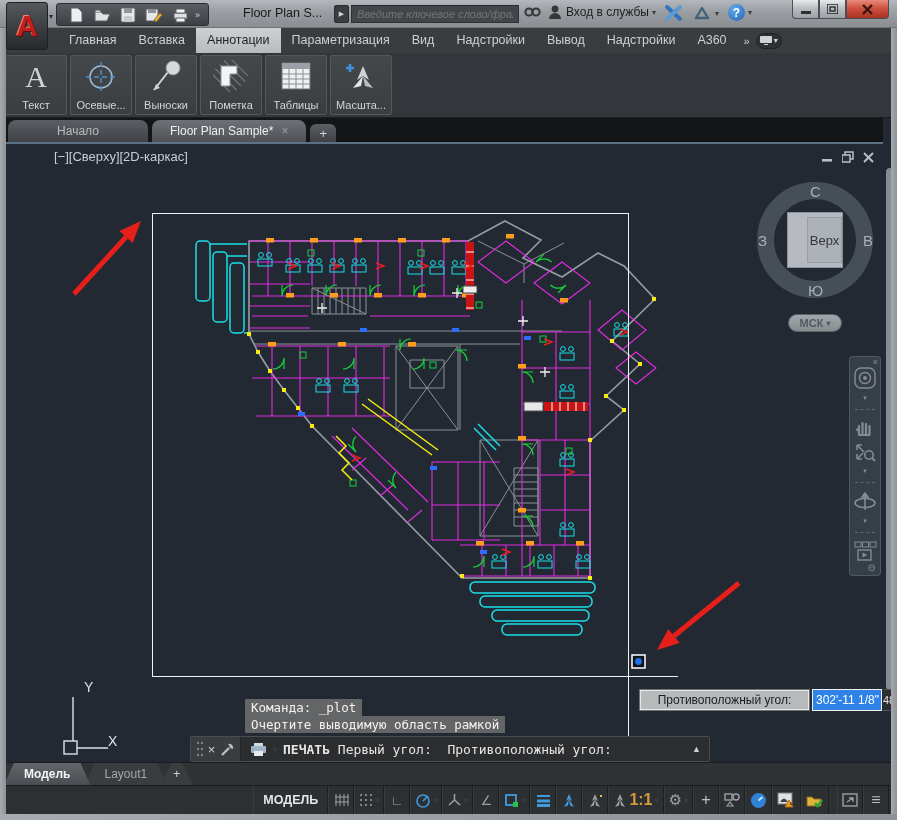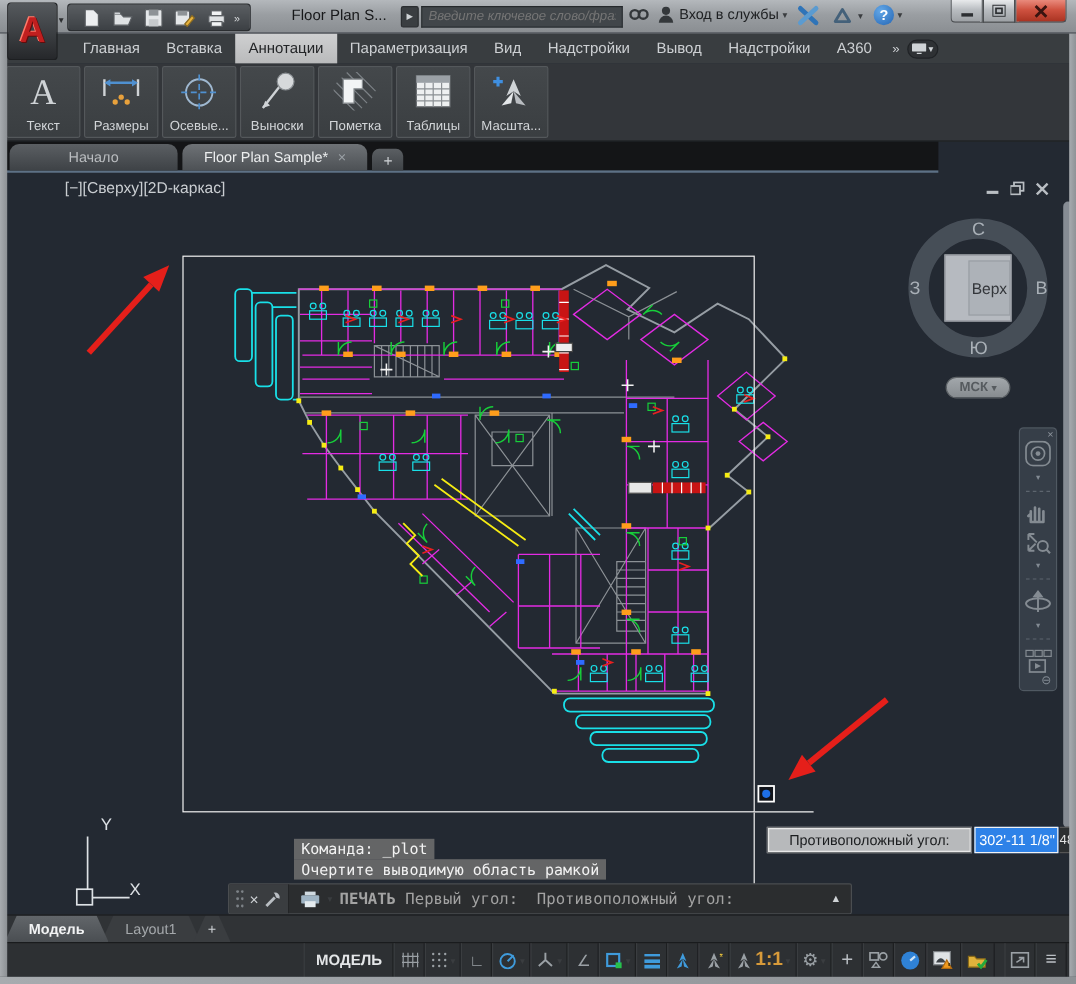--- a/index.html
+++ b/index.html
@@ -41,21 +41,21 @@
   .rtab-extra{margin-left:6px;display:flex;align-items:center;gap:6px;color:#cdd0d3;}
   .screen-btn{width:26px;height:16px;background:#2e3134;border:1px solid #202326;border-radius:8px;
     display:flex;align-items:center;justify-content:center;gap:2px;}
   .ribbon-panels{position:absolute;left:0;top:53px;width:897px;height:65px;background:#33363a;
     border-bottom:1px solid #1c1e20;display:flex;gap:3px;padding:2px 0 2px 5px;z-index:20;}
   .panel{width:62px;background:linear-gradient(#44484b,#3a3e41);border:1px solid #54585b;
     border-radius:2px;display:flex;flex-direction:column;align-items:center;justify-content:space-between;
     padding:4px 1px 3px 1px;}
   .panel .plabel{font-size:11px;color:#d2d5d8;white-space:nowrap;overflow:hidden;max-width:60px;}
   
-  .filetabs{position:absolute;left:0;top:118px;width:782px;height:26px;background:#141517;
+  .filetabs{position:absolute;left:0;top:118px;width:883px;height:26px;background:#141517;
     display:flex;align-items:flex-end;padding-left:8px;z-index:20;border-bottom:2px solid #5d7186;}
   .ftab{height:22px;display:flex;align-items:center;gap:8px;padding:0 18px;font-size:12px;
     border-radius:8px 8px 0 0;}
   .ftab.start{width:140px;background:linear-gradient(#5b5f63,#3e4246);color:#b9bcbf;justify-content:center;}
   .ftab.active{background:linear-gradient(#6e7276,#4d5155);color:#eceeef;margin-left:4px;}
   .ftab .x{color:#9aa0a5;font-size:12px;}
   .addtab{width:26px;height:18px;margin-left:4px;background:linear-gradient(#5b5f63,#3e4246);
     border-radius:6px 6px 0 0;color:#cfd3d6;font-size:13px;display:flex;align-items:center;justify-content:center;}
   
   .vplabel{position:absolute;left:10px;top:149px;font-size:13px;color:#c9cdd1;z-index:6;padding-left:44px;}
@@ -82,21 +82,21 @@
   .navbar .nbot{position:absolute;bottom:2px;right:4px;font-size:10px;color:#828a93;}
   .scrollbar{position:absolute;left:886px;top:168px;width:8px;height:522px;background:#868c94;
     border-radius:4px;z-index:6;}
   
   .cmdhist{position:absolute;left:245px;font-family:"DejaVu Sans Mono",monospace;font-size:12.5px;
     color:#f2f2f2;background:rgba(112,112,112,.85);padding:1px 6px;z-index:8;white-space:pre;}
   .cmdbar{position:absolute;left:190px;top:736px;width:520px;height:26px;background:#2b2d2f;
     border:1px solid #4a4d50;border-radius:2px;display:flex;align-items:center;z-index:8;}
   .cmdgrip{width:50px;height:100%;background:#3a3d40;display:flex;align-items:center;gap:5px;
     padding:0 5px;border-right:1px solid #232527;}
-  .cmdtxt{font-family:"DejaVu Sans Mono",monospace;font-size:13px;color:#a3a3a3;white-space:pre;}
+  .cmdtxt{font-family:"DejaVu Sans Mono",monospace;font-size:13px;color:#e5e5e5;white-space:pre;}
   .cmdup{margin-left:auto;padding-right:8px;font-size:9px;color:#cfd3d6;}
   
   .dyn-label{position:absolute;left:639px;top:689px;width:171px;height:22px;background:#b7b9bb;
     border:1px solid #6f7275;box-shadow:0 0 0 1px #e8e8e8 inset;color:#1b1d1f;font-size:12px;
     display:flex;align-items:center;justify-content:center;z-index:8;}
   .dyn-value{position:absolute;left:812px;top:689px;width:70px;height:22px;background:#2e82e8;
     border:1px solid #f2f2f2;color:#fff;font-size:12px;display:flex;align-items:center;
     padding-left:3px;z-index:8;white-space:nowrap;overflow:hidden;}
   .dyn-next{position:absolute;left:883px;top:689px;width:10px;height:22px;background:#2c2f31;
     border-top:1px solid #555;border-bottom:1px solid #555;color:#e0e0e0;font-size:11px;
@@ -243,31 +243,20 @@
       </span>
     </span>
   </div>
 
   <div class="ribbon-panels">
     <div class="panel">
       <svg width="30" height="34">
         <text x="15" y="27" text-anchor="middle" font-size="30" fill="#cfd3d6" font-family="Liberation Serif,serif">A</text>
         </svg>
       <span class="plabel">Текст</span>
-    </div>
-    <div class="panel">
-      <svg width="36" height="34">
-        <path d="M4,6 V20 M32,6 V20" stroke="#cfd3d6" stroke-width="2"></path>
-        <path d="M6,9 H30" stroke="#4f90d0" stroke-width="2"></path>
-        <path d="M4,9 l5,-3 v6 z M32,9 l-5,-3 v6 z" fill="#4f90d0"></path>
-        <circle cx="13" cy="25" r="2.2" fill="#e8a13c"></circle>
-          <circle cx="18" cy="21" r="2.2" fill="#e8a13c"></circle>
-          <circle cx="23" cy="25" r="2.2" fill="#e8a13c"></circle>
-        </svg>
-      <span class="plabel">Размеры</span>
     </div>
     <div class="panel">
       <svg width="34" height="34">
         <circle cx="17" cy="17" r="11" fill="none" stroke="#9fb8d0" stroke-width="1.6"></circle>
         <path d="M17,2 V32 M2,17 H32" stroke="#4f90d0" stroke-width="1.4" stroke-dasharray="5,3"></path>
         </svg>
       <span class="plabel">Осевые...</span>
     </div>
     <div class="panel">
       <svg width="34" height="34">

